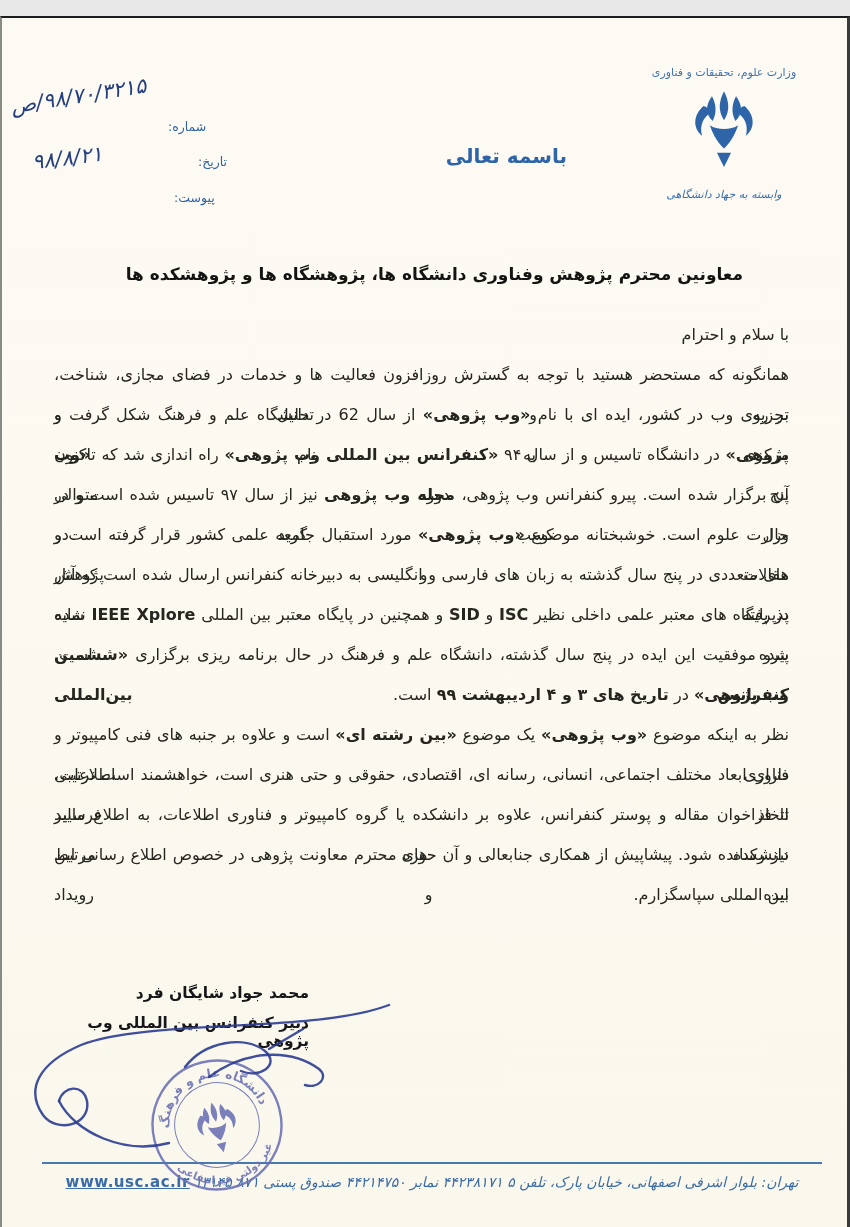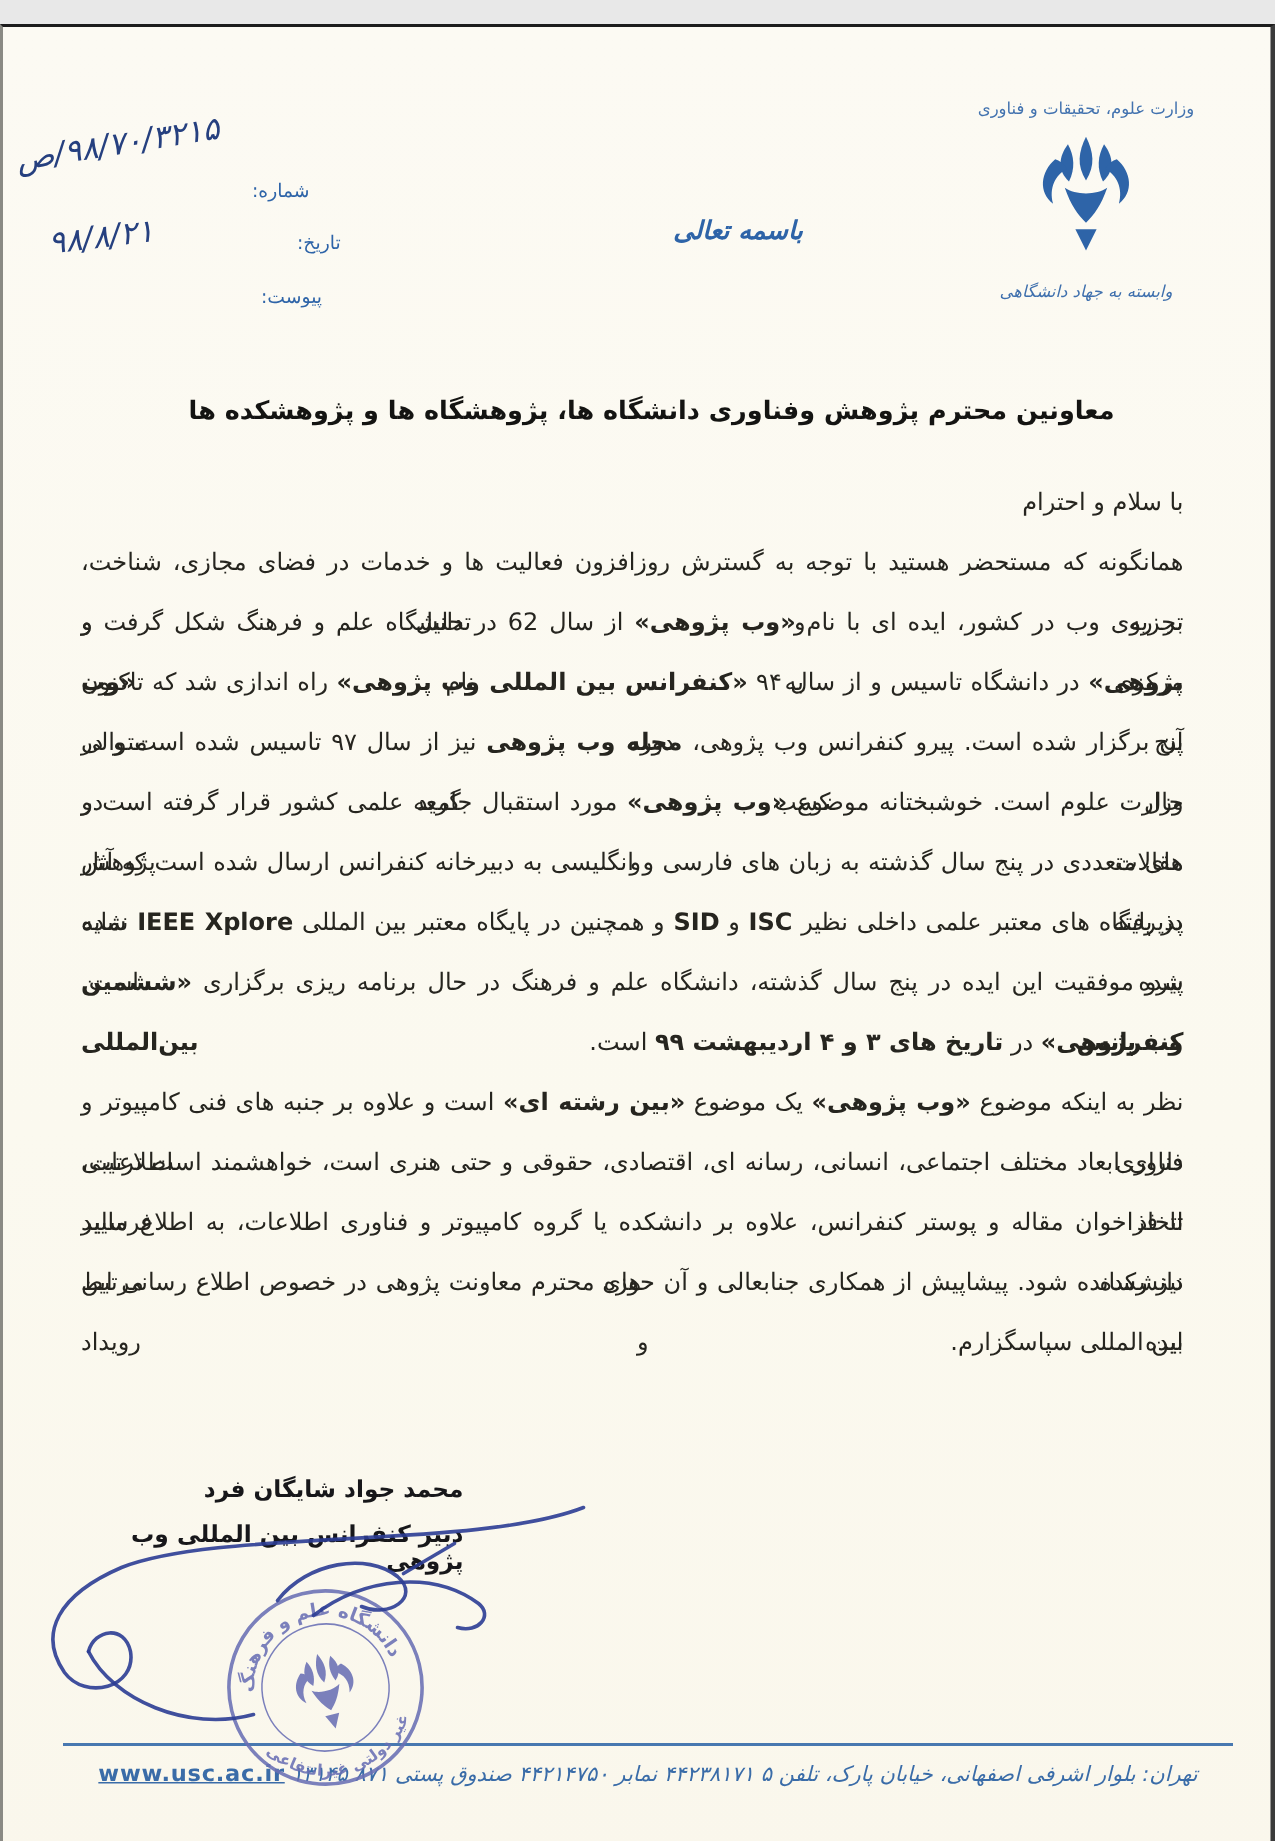--- a/index.html
+++ b/index.html
@@ -15,22 +15,22 @@
     font-family:"DejaVu Sans",sans-serif; color:var(--text);
     border-top:2px solid #1c1c1c; border-left:2px solid #8a8a84; border-right:3px solid #3a3a3a;
     box-sizing:border-box;
   }
   
   .brand{position:absolute; top:48px; left:608px; width:228px; text-align:center; color:var(--accent_blue);}
   .ministry{font-size:11px; letter-spacing:1px; opacity:.9;}
   .logo{width:74px; height:92px; margin:8px auto 0; display:block; color:var(--accent_blue);}
   .uni{font-size:26px; font-weight:bold; font-style:italic; line-height:1.1; margin-top:2px; letter-spacing:1px;}
   .affil{font-size:11px; font-style:italic; margin-top:9px; opacity:.92;}
-  .besmele{position:absolute; top:126px; left:415px; width:150px; text-align:center;
-    color:var(--accent_blue); font-size:17px; font-style:italic; font-weight:bold; letter-spacing:1px;}
+  .besmele{position:absolute; top:126px; left:415px; width:150px; 
+    color:var(--accent_blue); font-size:20px; font-weight:bold; letter-spacing:1px;}
   .ref-lbl{position:absolute; color:var(--accent_blue); font-size:12.5px;}
   .ref-val{position:absolute; color:var(--ink_blue); font-size:21px; font-style:italic; letter-spacing:2px;}
   .ltrfix{direction:ltr; unicode-bidi:bidi-override; display:inline-block;}
   #num-val{left:8px; top:66px; transform:rotate(-9deg);}
   #num-lbl{left:166px; top:101px;}
   #date-val{left:30px; top:128px; transform:rotate(-7deg);}
   #date-lbl{left:196px; top:136px;}
   #att-lbl{left:172px; top:172px;}
   
   .content{padding:243px 58px 0 52px;}

